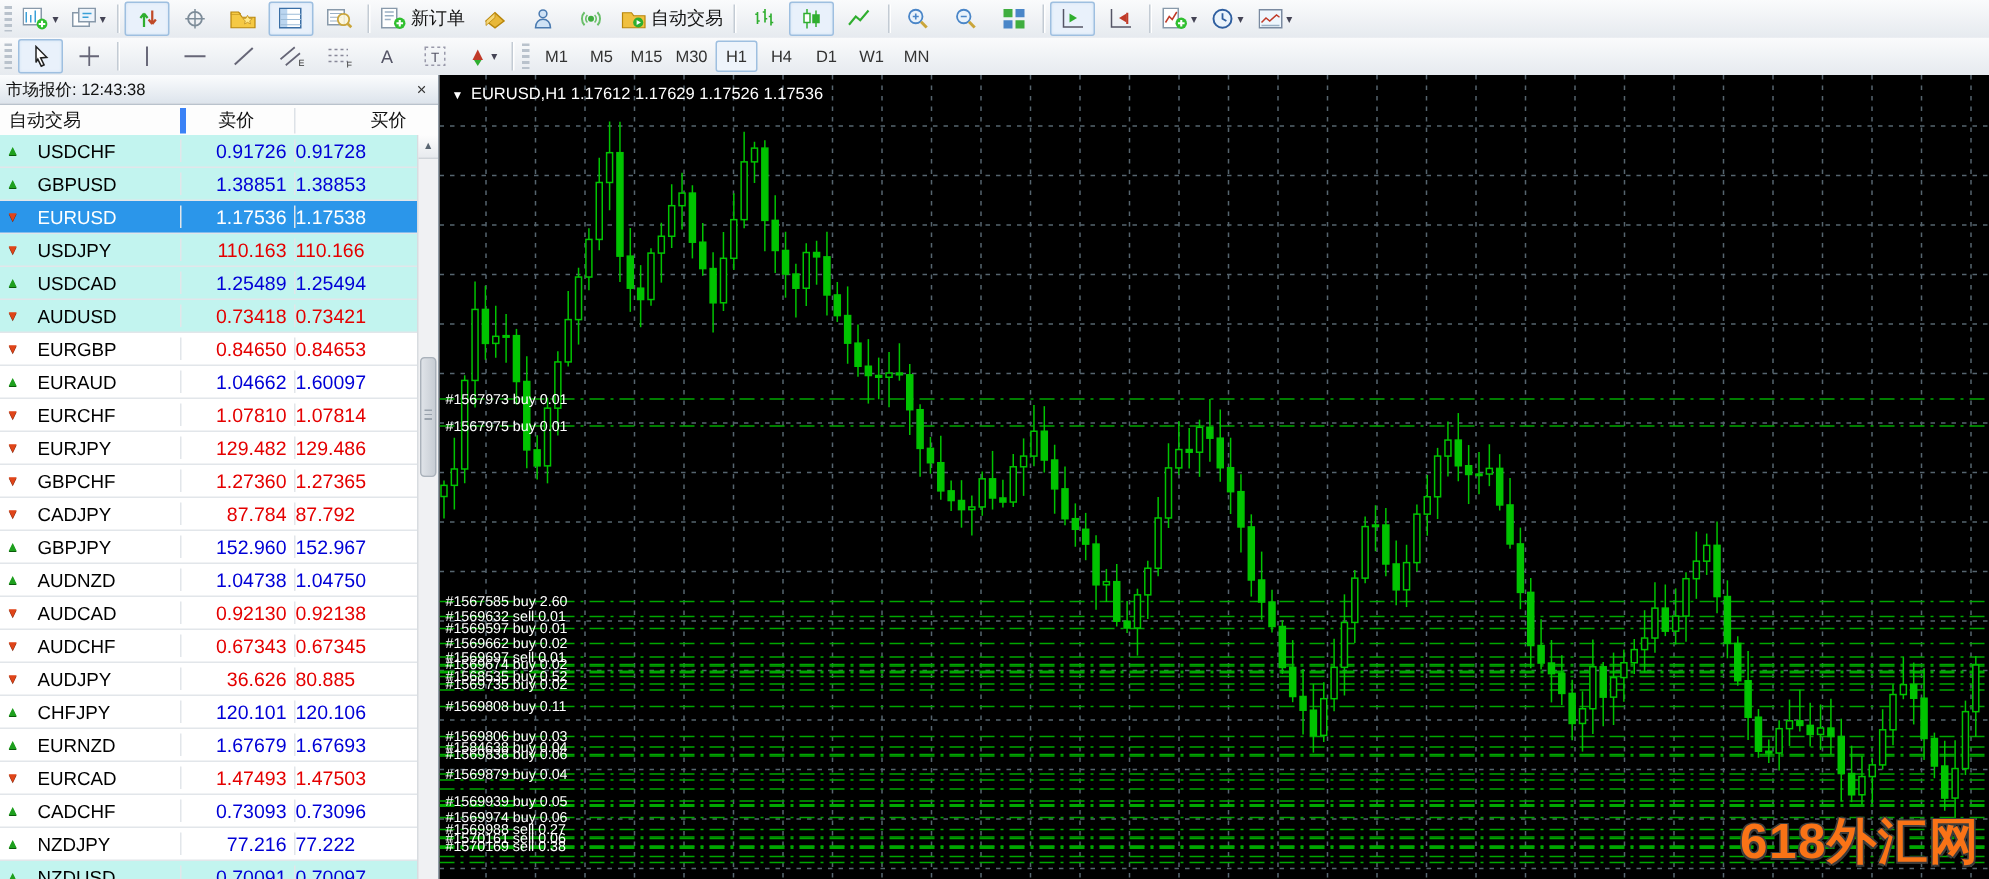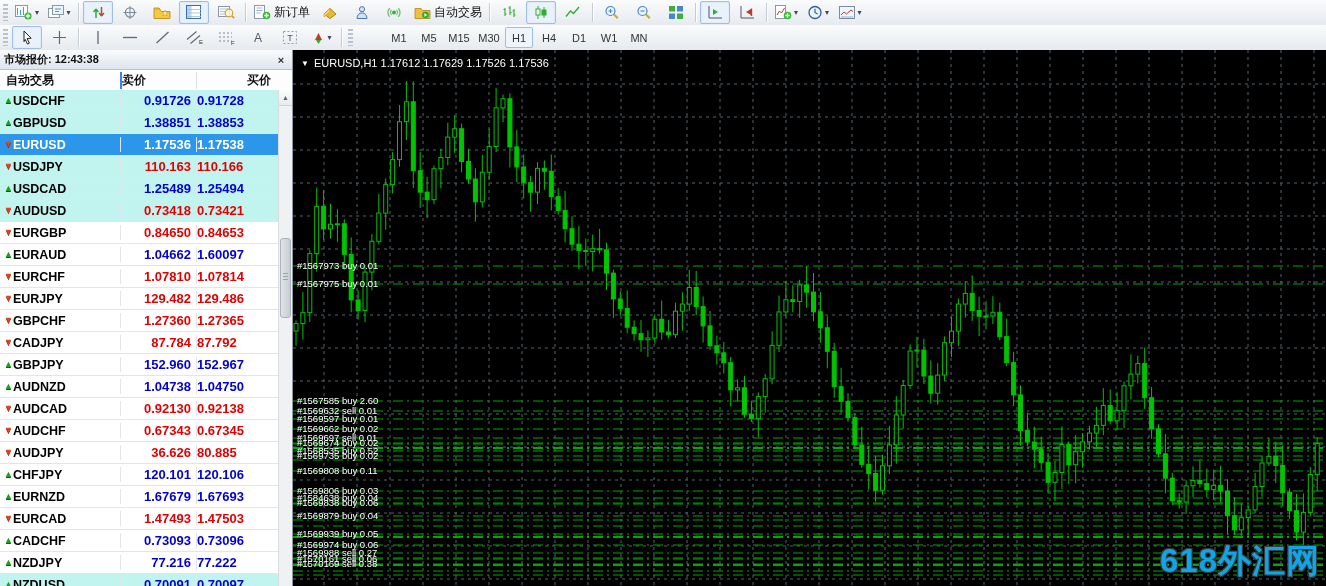--- a/index.html
+++ b/index.html
@@ -17,35 +17,35 @@
   .tb-btn{height:21px;min-width:24px;display:flex;align-items:center;justify-content:center;
           border:1px solid rgba(0,0,0,0);border-radius:2px;margin:0 1px;padding:0 2px;color:#333;}
   .tb-btn.active{background:#e9f1fb;border:1px solid #9ebfe0;box-shadow:inset 0 0 2px #cfe0f2;}
   .tb-btn .caret{font-size:8px;color:#445;margin-left:2px;}
   .tb-label{font-size:12px;color:#111;margin-left:3px;white-space:nowrap;}
   .tf-btn{height:19px;min-width:26px;display:flex;align-items:center;justify-content:center;
           font-size:11px;color:#333;border:1px solid rgba(0,0,0,0);border-radius:2px;margin:0 1px;}
   .tf-btn.active{background:#eef4fb;border:1px solid #9ebfe0;}
   
   #market-watch{position:absolute;left:0;top:50px;width:293px;bottom:0;background:#fff;
-                border-right:1px solid #8f9aa5;box-sizing:border-box;font-weight:bold;}
+                border-right:1px solid #8f9aa5;box-sizing:border-box;}
   .mw-title{height:19px;display:flex;align-items:center;background:linear-gradient(#fbfcfd,#dde4ec);
             border-bottom:1px solid #b9c2cc;font-size:11px;color:#111;padding:0 4px;}
   .mw-title .ttl{flex:1;}
   .mw-close{width:14px;height:14px;display:flex;align-items:center;justify-content:center;
             font-size:11px;color:#333;}
   .mw-head{height:21px;display:flex;align-items:center;font-size:12px;color:#111;
            border-bottom:1px solid #cfd4d9;background:#fdfdfd;}
   .mw-head .h-sym{width:120px;padding-left:6px;box-sizing:border-box;}
-  .mw-head .h-bid{width:76px;text-align:left;padding-right:5px;box-sizing:border-box;border-left:2px solid #3b82f6;}
+  .mw-head .h-bid{width:76px;text-align:center;padding-right:5px;box-sizing:border-box;border-left:4px solid #3b82f6;}
   .mw-head .h-ask{width:80px;text-align:right;padding-right:5px;box-sizing:border-box;border-left:1px solid #dde2e7;}
   #mw-body{position:absolute;top:40px;left:0;width:279px;bottom:0;overflow:hidden;}
   .mw-row{height:21px;display:flex;align-items:center;border-bottom:1px solid #e2e6ea;font-size:13px;}
   .mw-row .mw-sym{width:120px;display:flex;align-items:center;padding-left:4px;box-sizing:border-box;color:#000;}
-  .mw-row .sym{margin-left:0;font-size:12.5px;}
+  .mw-row .sym{margin-left:12px;font-size:12.5px;}
   .mw-row .arr{font-size:9px;line-height:1;}
   .arr.up{color:#1ea01e;text-shadow:0 1px 0 #0a5a0a;}
   .arr.down{color:#e04519;text-shadow:0 1px 0 #7a2008;}
   .mw-bid{width:76px;text-align:right;padding-right:5px;box-sizing:border-box;border-left:1px solid #e2e6ea;padding-left:16px;}
   .mw-ask{width:79px;text-align:left;padding-right:5px;box-sizing:border-box;border-left:1px solid #e2e6ea;}
   .c-up{color:#0000d6;} .c-down{color:#e40000;}
   .bg-cyan{background:#c2f4ef;} .bg-white{background:#fff;}
   .bg-selected{background:#2b96ea;}
   .bg-selected .sym,.bg-selected .c-up,.bg-selected .c-down{color:#fff;}
   
@@ -55,21 +55,21 @@
             background:linear-gradient(#fdfdfd,#e7eaee);border-bottom:1px solid #cfd4d9;}
   .mw-sb-thumb{position:absolute;left:1px;right:1px;top:148px;height:78px;border-radius:3px;
                background:linear-gradient(90deg,#dfe3e8,#c7cdd4);border:1px solid #aab2bb;}
   .mw-sb-thumb:after{content:"";position:absolute;left:2px;right:2px;top:34px;height:8px;
                background:repeating-linear-gradient(to bottom,#9aa3ad 0 1px,rgba(0,0,0,0) 1px 3px);}
   
   #chart{position:absolute;left:293px;top:50px;right:0;bottom:0;background:#000;}
   #chart svg{position:absolute;left:0;top:0;}
   #chart-title{position:absolute;left:8px;top:7px;color:#fff;font-size:11px;display:flex;align-items:center;}
   #chart-title .tri{font-size:8px;margin-right:5px;color:#fff;}
-  #watermark{position:absolute;right:6px;bottom:2px;font-size:33px;font-weight:bold;color:#0ea5e9;
+  #watermark{position:absolute;right:6px;bottom:2px;font-size:33px;font-weight:bold;color:#f97316;
              text-shadow:-1px -1px 0 #3c3c3c,1px -1px 0 #3c3c3c,-1px 1px 0 #3c3c3c,1px 1px 0 #3c3c3c;
              letter-spacing:1px;}
 </style>
 </head>
 <body>
 
 <div id="toolbar1" class="toolbar">
   <div class="grip"></div>
   <div class="tb-btn">
     <svg width="18" height="15">
@@ -293,21 +293,21 @@
   </div>
   <div class="tb-btn">
     <svg width="13" height="14">
         <path d="M6.5 2l3.5 7H3z" fill="#c03a28"></path>
         <path d="M6.5 13L4 9h5z" fill="#2fae2f"></path>
       </svg>
     <span class="caret">▾</span>
   </div>
   <div class="sep"></div>
   <div class="grip"></div>
-  <div id="timeframes" style="display:flex;align-items:center;margin-left:28px;">
+  <div id="timeframes" style="display:flex;align-items:center;">
       <div class="tf-btn">M1</div>
       <div class="tf-btn">M5</div>
       <div class="tf-btn">M15</div>
       <div class="tf-btn">M30</div>
       <div class="tf-btn active">H1</div>
       <div class="tf-btn">H4</div>
       <div class="tf-btn">D1</div>
       <div class="tf-btn">W1</div>
       <div class="tf-btn">MN</div>
     </div>

